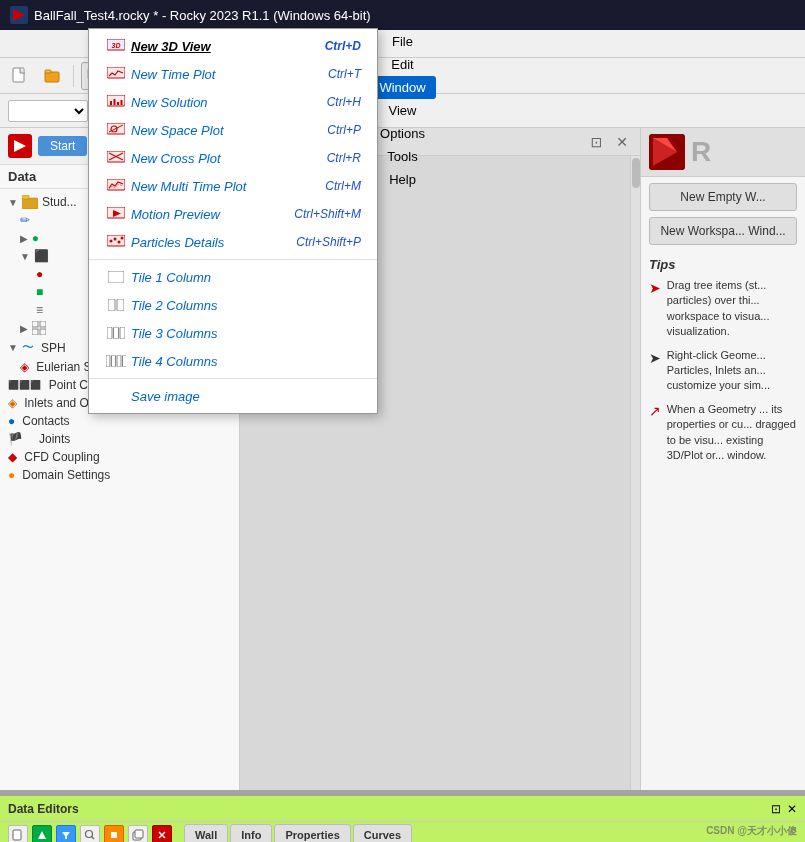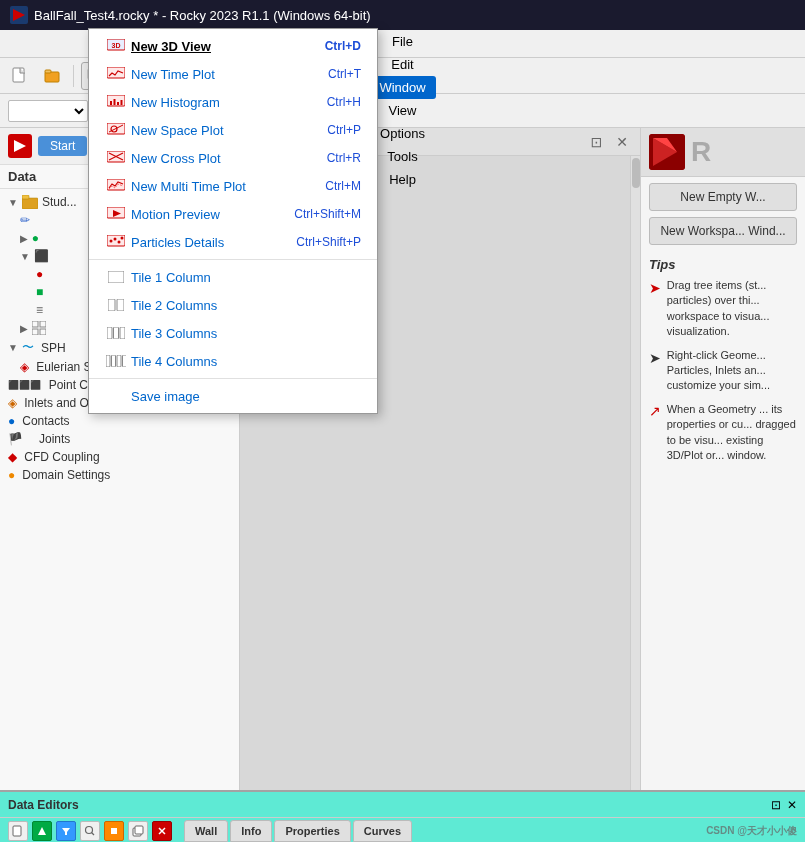--- a/index.html
+++ b/index.html
@@ -215,20 +215,21 @@
     #dropdown-menu {
       position: absolute;
       top: 28px;
       left: 88px;
       width: 290px;
       background: white;
       border: 1px solid #999;
       box-shadow: 3px 3px 10px rgba(0,0,0,0.25);
       z-index: 1000;
       padding: 3px 0;
+      font-style: italic;
     }
     .dropdown-item {
       display: flex;
       align-items: center;
       padding: 5px 16px;
       cursor: pointer;
       font-size: 13px;
       color: #222;
       gap: 0;
     }
@@ -566,21 +567,21 @@
       </div>
 
       <div class="tip-item">
         <span style="color:#cc0000;font-size:14px;">↗</span>
         <span>When a Geometry ... its properties or cu... dragged to be visu... existing 3D/Plot or... window.</span>
       </div>
     </div>
   </div>
 </div>
 
-<div id="bottom-editors-bar" style="position:absolute;bottom:0;left:0;right:0;height:52px;background:#5eead4;border-top:2px solid #a3a3a3;">
+<div id="bottom-editors-bar" style="position:absolute;bottom:0;left:0;right:0;height:52px;background:#bef264;border-top:6px solid #a3a3a3;">
   <div style="display:flex;align-items:center;padding:4px 8px;border-bottom:1px solid #ccc;height:26px;gap:6px;">
     <span style="font-weight:bold;font-size:12px;color:#333;">Data Editors</span>
     <span style="cursor:pointer;font-size:12px;margin-left:auto;">⊡</span>
     <span style="cursor:pointer;font-size:12px;">✕</span>
   </div>
   <div style="display:flex;align-items:center;padding:2px 8px;gap:4px;font-weight:bold;">
 
     <div style="width:20px;height:20px;background:#f0f0f0;border:1px solid #bbb;border-radius:2px;display:flex;align-items:center;justify-content:center;cursor:pointer;">
       <svg width="12" height="12" viewBox="0 0 12 12">
           <rect x="1" y="1" width="8" height="10" rx="1" fill="white" stroke="#666" stroke-width="1"></rect>
@@ -658,21 +659,21 @@
   <div class="dropdown-item">
     <span class="item-icon">
       <svg width="18" height="14" viewBox="0 0 18 14">
           <rect x="0" y="0" width="18" height="11" rx="1" fill="#ffe8e8" stroke="#cc0000" stroke-width="1"></rect>
           <rect x="3" y="6" width="2" height="4" fill="#cc0000"></rect>
           <rect x="6.5" y="4" width="2" height="6" fill="#cc0000"></rect>
           <rect x="10" y="7" width="2" height="3" fill="#cc0000"></rect>
           <rect x="13.5" y="5" width="2" height="5" fill="#cc0000"></rect>
         </svg>
     </span>
-    <span class="item-label">New Histogram</span>
+    <span class="item-label">New Solution</span>
     <span class="item-shortcut">Ctrl+H</span>
   </div>
 
   <div class="dropdown-item">
     <span class="item-icon">
       <svg width="18" height="14" viewBox="0 0 18 14">
           <rect x="0" y="0" width="18" height="11" rx="1" fill="#ffe8e8" stroke="#cc0000" stroke-width="1"></rect>
           <circle cx="7" cy="6" r="3" fill="none" stroke="#cc0000" stroke-width="1.2"></circle>
           <line x1="2" y1="9" x2="16" y2="2" stroke="#cc0000" stroke-width="1"></line>
         </svg>

